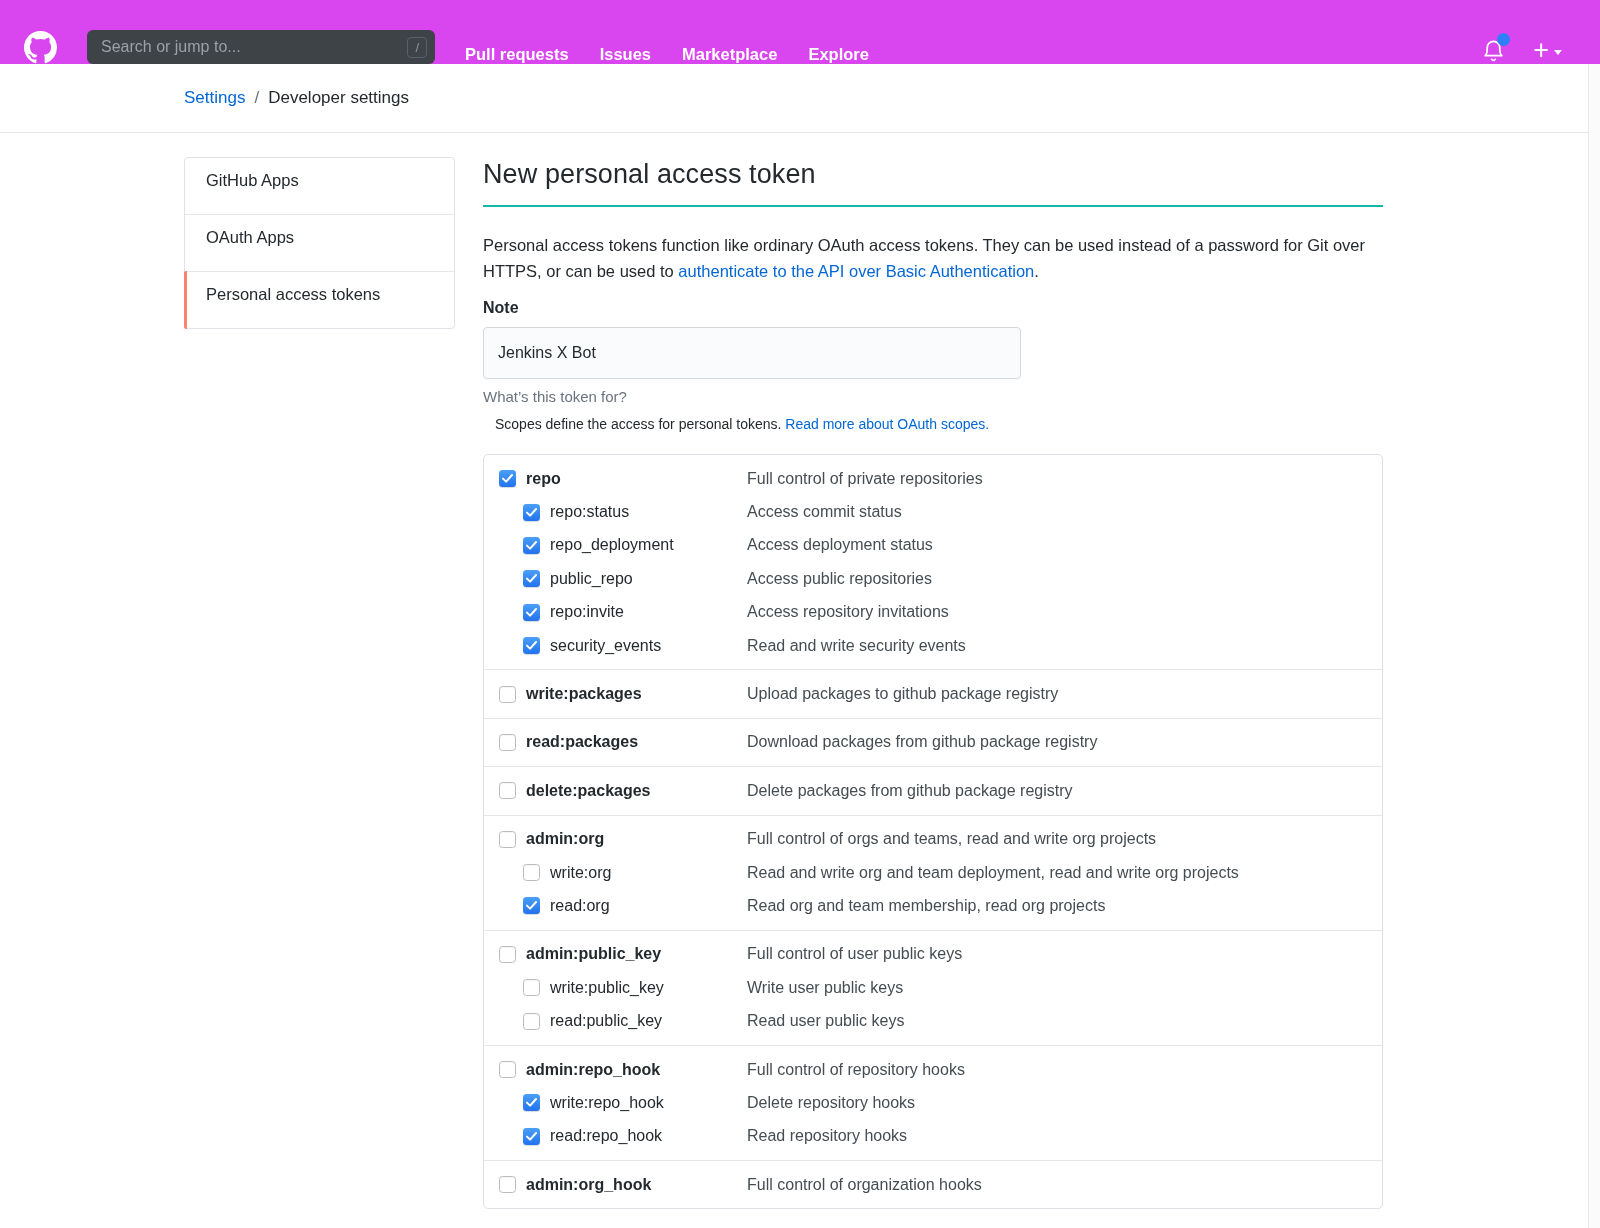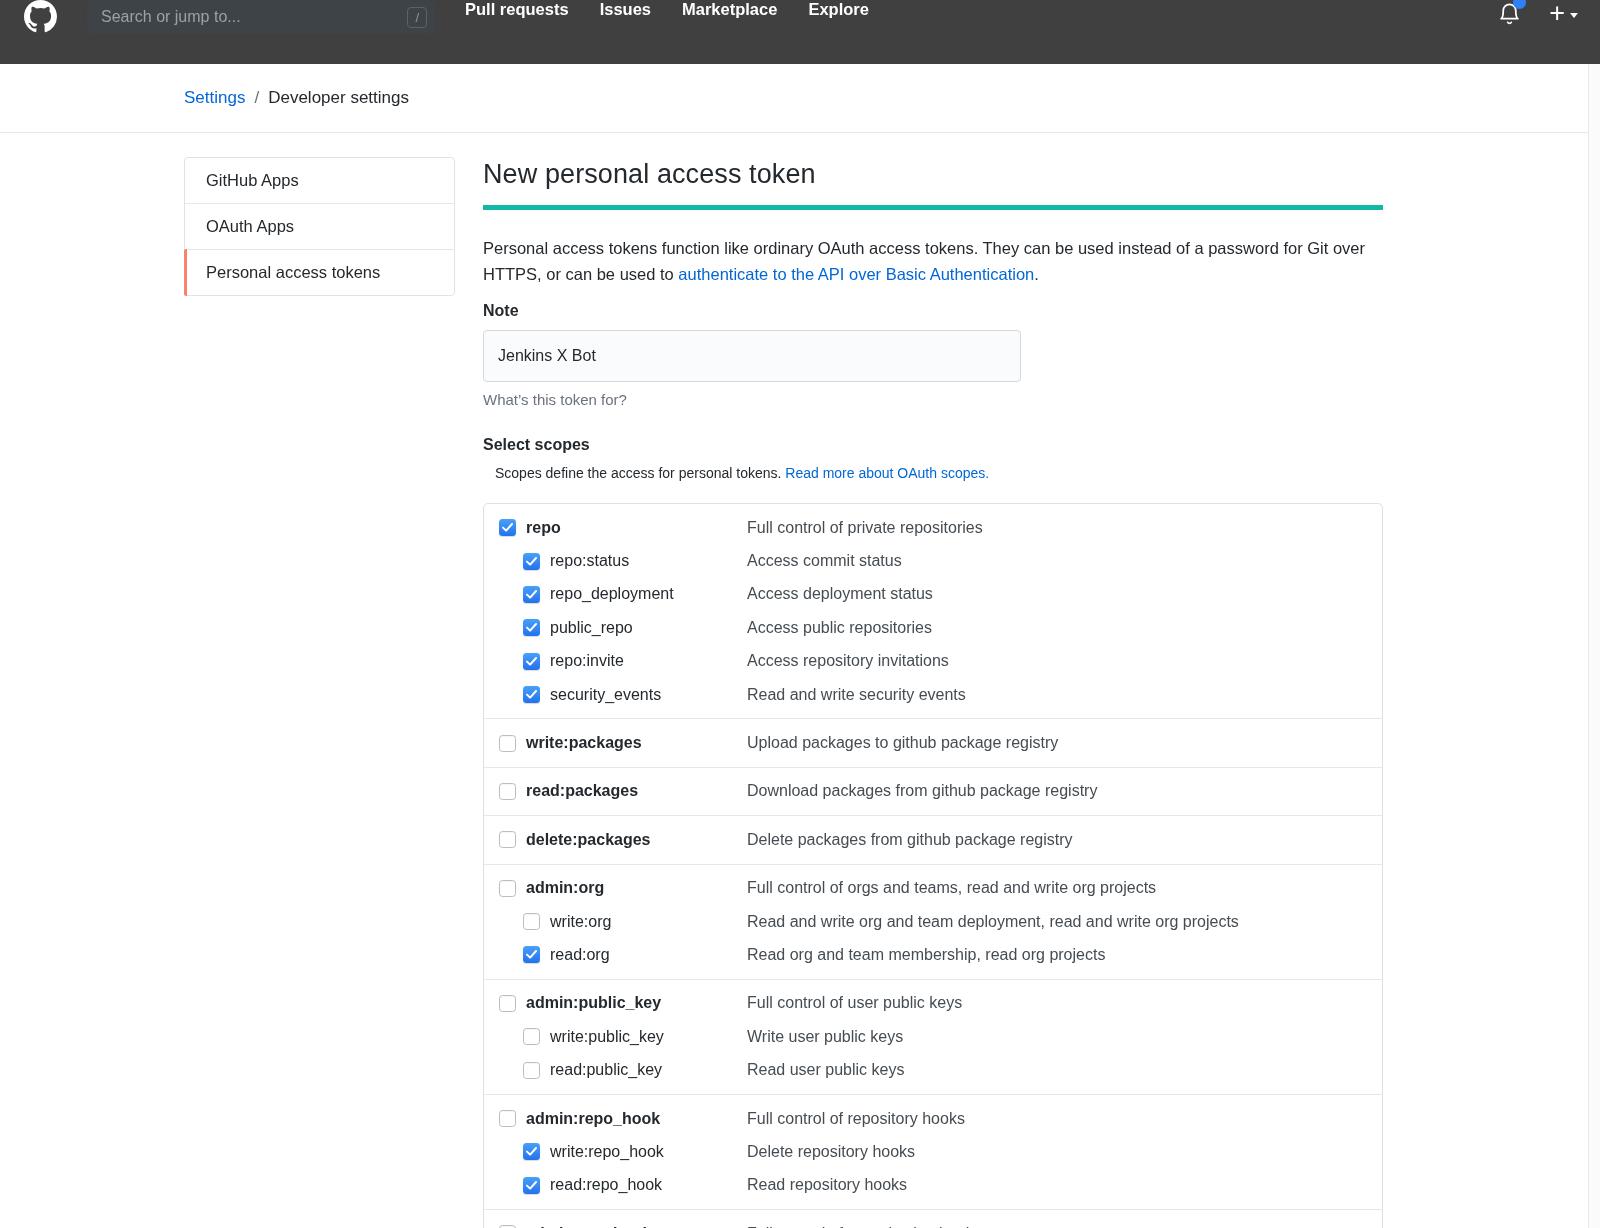--- a/index.html
+++ b/index.html
@@ -6,22 +6,22 @@
   html,body { margin:0; padding:0; }
   body {
     width:1600px; height:1228px; overflow:hidden; position:relative;
     background:#ffffff; color:#24292e;
     font-family:"Liberation Sans", sans-serif;
   }
   a { text-decoration:none; }
 
   
   .top-header {
-    height:64px; background:#404040; display:flex; align-items:flex-start;
-    padding:0 22px 0 24px;
+    height:64px; background:#d946ef; display:flex; align-items:flex-end;
+    padding:0 38px 0 24px;
   }
   .octocat { width:33px; height:33px; display:block; cursor:pointer; }
   .search-box {
     margin-left:30px; width:348px; height:34px; background:#3e4347;
     border-radius:6px; display:flex; align-items:center; padding:0 8px 0 12px;
   }
   .search-box input {
     flex:1; background:transparent; border:none; outline:none;
     color:#ffffff; font-size:16px; font-family:inherit; min-width:0;
   }
@@ -58,33 +58,33 @@
   .breadcrumb .bc-current { color:#24292e; }
 
   
   .content { display:flex; padding:24px 0 0 184px; align-items:flex-start; }
   .sidebar { width:271px; flex:none; }
   .sidebar ul {
     list-style:none; margin:0; padding:0;
     border:1px solid #dfe2e6; border-radius:4px; background:#fff;
   }
   .sidebar li {
-    position:relative; padding:13px 16px 13px 21px; font-size:16.5px;
+    position:relative; padding:13px 16px 24px 21px; font-size:16.5px;
     border-bottom:1px solid #e5e7e9; cursor:pointer; color:#24292e;
   }
   .sidebar li:last-child { border-bottom:none; }
   .sidebar li.active::before {
     content:""; position:absolute; left:-1px; top:-1px; bottom:-1px; width:3px;
     background:var(--marker,#f9826c); border-radius:2px 0 0 2px;
   }
 
   .main-col { width:900px; margin-left:28px; }
   .page-title {
     font-size:27px; font-weight:400; margin:0; padding:2px 0 15px 0;
-    border-bottom:5px solid #14b8a6; letter-spacing:0.1px;
+    border-bottom:2px solid #14b8a6; letter-spacing:0.1px;
   }
   .intro { margin:25px 0 0 0; font-size:16.5px; line-height:26px; color:#24292e; }
   .intro a, .scopes-desc a { color:#0366d6; cursor:pointer; }
 
   .note-label { margin-top:15px; font-size:16px; font-weight:700; }
   .note-input {
     display:block; margin-top:10px; width:538px; height:52px;
     padding:0 14px; font-size:16px; font-family:inherit; color:#24292e;
     background:#fafbfc; border:1px solid #d5d8db; border-radius:4px; outline:none;
   }
@@ -175,21 +175,20 @@
 
     <main class="main-col">
       <h2 class="page-title">New personal access token</h2>
 
       <p class="intro"><span>Personal access tokens function like ordinary OAuth access tokens. They can be used instead of a password for Git over HTTPS, or can be used to </span><a>authenticate to the API over Basic Authentication</a><span>.</span></p>
 
       <div class="note-label">Note</div>
       <input class="note-input" type="text" value="Jenkins X Bot" style="">
       <div class="note-help">What’s this token for?</div>
 
-      <div class="scopes-label">Select scopes</div>
       <p class="scopes-desc"><span>Scopes define the access for personal tokens. </span><a>Read more about OAuth scopes.</a></p>
 
       <div class="scopes-box" id="scopes-box">
           <div class="scope-group">
             <div class="scope-row top">
               <div class="label-cell">
                 <div class="cb checked">
                   <svg width="11" height="9" viewBox="0 0 11 9">
                     <polyline points="1,4.6 4.1,7.6 10,1" stroke="#ffffff" stroke-width="2" fill="none" stroke-linecap="round" stroke-linejoin="round"></polyline>
                   </svg>

